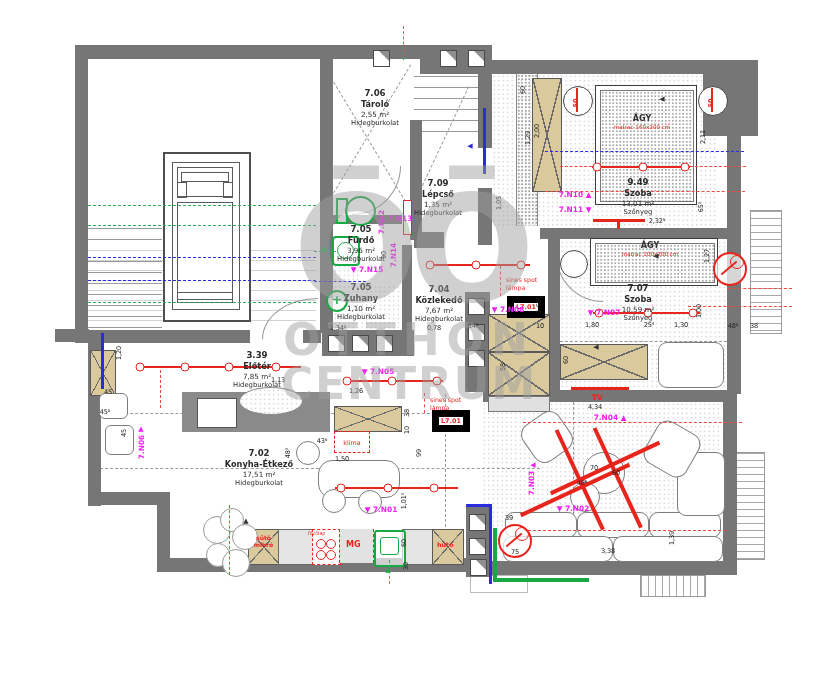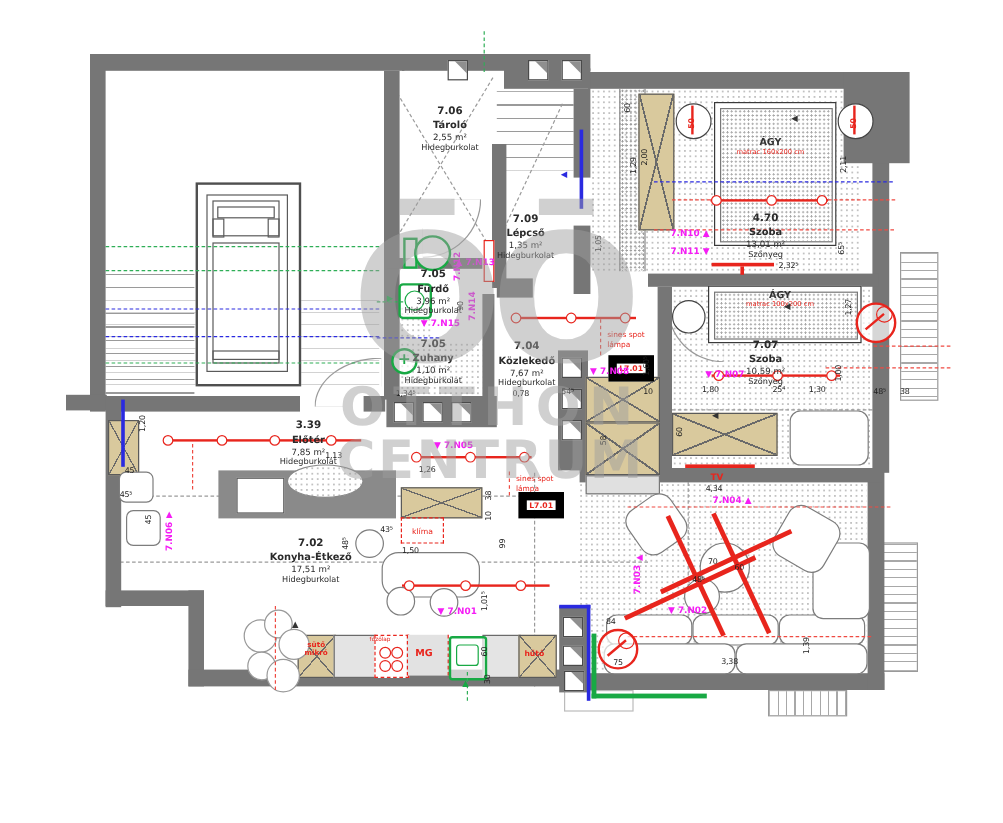--- a/index.html
+++ b/index.html
@@ -370,21 +370,21 @@
     <div class="rarea">7,85 m²</div>
     <div class="rfloor">Hidegburkolat</div>
   </div>
   <div class="room" style="left:220px;top:448px;width:78px">
     <div class="rid">7.02</div>
     <div class="rname">Konyha-Étkező</div>
     <div class="rarea">17,51 m²</div>
     <div class="rfloor">Hidegburkolat</div>
   </div>
   <div class="room" style="left:603px;top:177px;width:70px">
-    <div class="rid">4.70</div>
+    <div class="rid">9.49</div>
     <div class="rname">Szoba</div>
     <div class="rarea">13,01 m²</div>
     <div class="rfloor">Szőnyeg</div>
   </div>
   <div class="room" style="left:603px;top:283px;width:70px">
     <div class="rid">7.07</div>
     <div class="rname">Szoba</div>
     <div class="rarea">10,59 m²</div>
     <div class="rfloor">Szőnyeg</div>
   </div>
@@ -463,21 +463,21 @@
     <span class="dim" style="left: 322px; top: 441px;">43⁵</span>
     <span class="dim v" style="left: 404px; top: 501px;">1,01⁵</span>
     <span class="dim v" style="left: 404px; top: 543px;">60</span>
     <span class="dim v" style="left: 406px; top: 566px;">30</span>
     <span class="dim" style="left: 608px; top: 551px;">3,38</span>
     <span class="dim v" style="left: 672px; top: 538px;">1,39</span>
     <span class="dim" style="left: 595px; top: 407px;">4,34</span>
     <span class="dim" style="left: 594px; top: 468px;">70</span>
     <span class="dim" style="left: 616px; top: 473px;">60</span>
     <span class="dim" style="left: 582px; top: 483px;">48⁵</span>
-    <span class="dim" style="left: 509px; top: 518px;">84</span>
+    <span class="dim" style="left: 509px; top: 518px;">39</span>
     <span class="dim" style="left: 515px; top: 552px;">75</span>
     <span class="dim v red" style="left: 576px; top: 103px;">50</span>
     <span class="dim v red" style="left: 711px; top: 103px;">50</span>
     <span class="ann" style="left: 381px; top: 509px;">▼ 7.N01</span>
     <span class="ann" style="left: 573px; top: 508px;">▼ 7.N02</span>
     <span class="ann v" style="left: 531px; top: 483px;">7.N03</span>
     <span class="ann" style="left: 610px; top: 417px;">7.N04 ▲</span>
     <span class="ann" style="left: 378px; top: 371px;">▼ 7.N05</span>
     <span class="ann v" style="left: 141px; top: 447px;">7.N06</span>
     <span class="ann" style="left: 604px; top: 312px;">▼ 7.N07</span>

